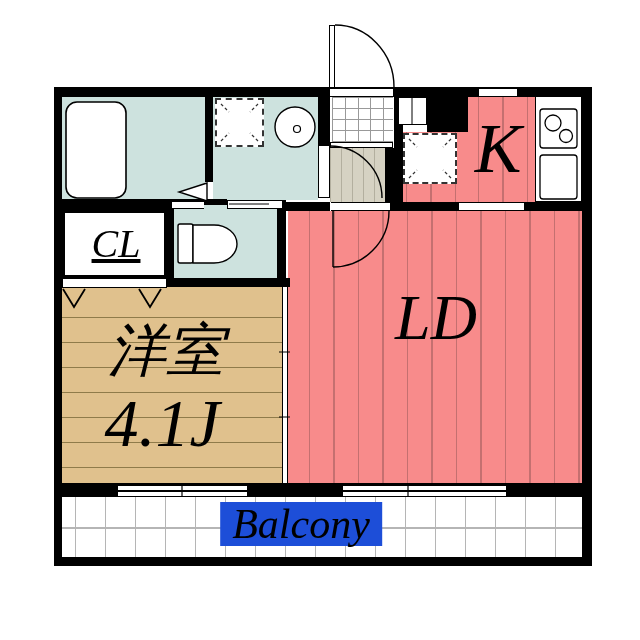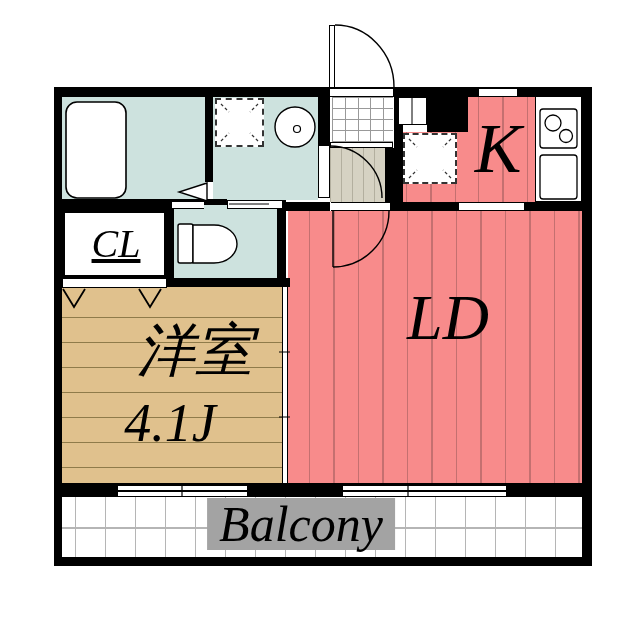--- a/index.html
+++ b/index.html
@@ -139,19 +139,19 @@
     <polyline points="139,289 150,307 161,289" fill="none" stroke="#000" stroke-width="1.8"></polyline>
 
     <path d="M182,486 V497" stroke="#000" stroke-width="1.2"></path>
     <path d="M408,486 V497" stroke="#000" stroke-width="1.2"></path>
 
     <path d="M279,352 H290" stroke="#000" stroke-width="1"></path>
     <path d="M279,417 H290" stroke="#000" stroke-width="1"></path>
   </svg>
 
   <div class="lbl" style="left:498px;top:149px;font-size:70px;">K</div>
-  <div class="lbl" style="left:436px;top:318px;font-size:64px;margin-left:12px;">LD</div>
-  <div class="lbl" style="left:166px;top:351px;font-size:58px;margin-left:29px;">洋室</div>
-  <div class="lbl" style="left:170px;top:423px;font-size:54px;">4.1J</div>
+  <div class="lbl" style="left:436px;top:318px;font-size:64px;">LD</div>
+  <div class="lbl" style="left:166px;top:351px;font-size:58px;">洋室</div>
+  <div class="lbl" style="left:162px;top:423px;font-size:68px;">4.1J</div>
   <div class="lbl" style="left:116px;top:244px;font-size:40px;text-decoration:underline;">CL</div>
-  <div class="lbl" style="left:301px;top:524px;font-size:50px;background:#a3a3a3;padding:1px 12px;text-align:right;">Balcony</div>
+  <div class="lbl" style="left:301px;top:524px;font-size:42px;background:#1d4ed8;padding:1px 12px;text-align:right;">Balcony</div>
 
 </div>
 
 </body></html>

